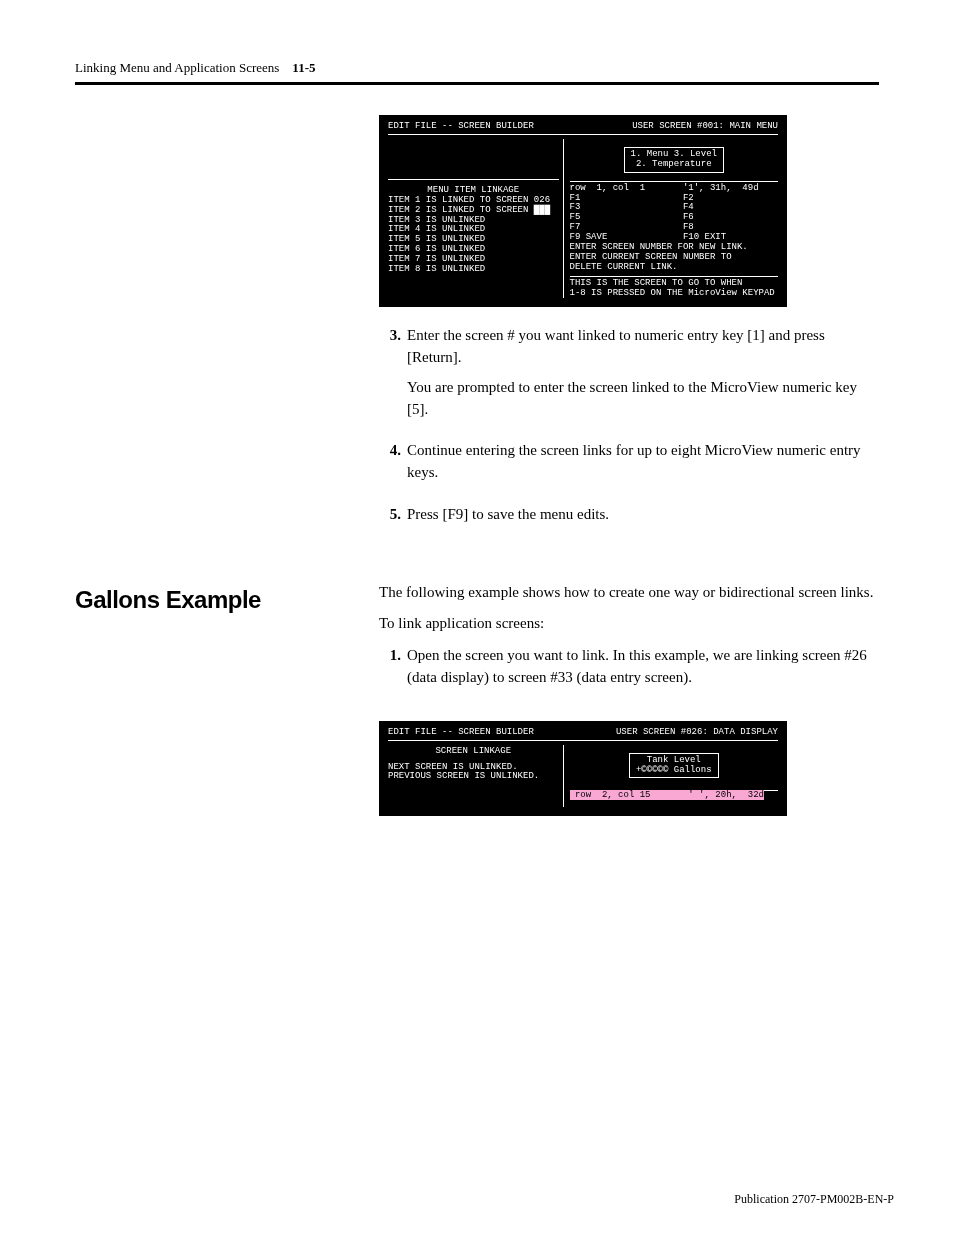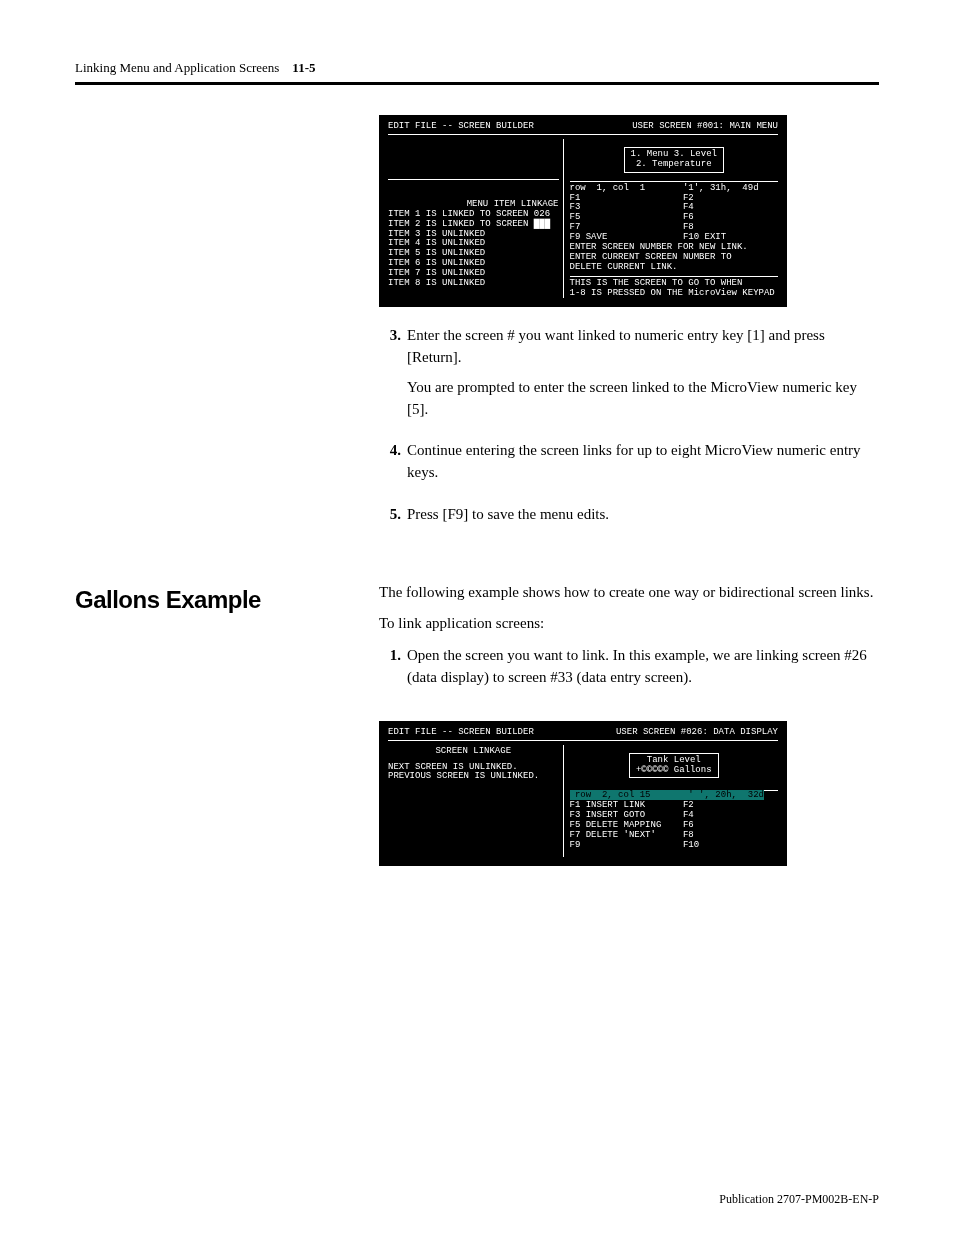--- a/index.html
+++ b/index.html
@@ -52,21 +52,21 @@
     margin: 8px auto 6px auto;
   }
   .term-wrap .center { text-align: center; }
   .term-wrap pre {
     margin: 0;
     font-family: inherit;
     font-size: inherit;
     line-height: inherit;
     white-space: pre;
   }
-  .hl { background:#0f766e; color:#000; }
+  .hl { background:#f9a8d4; color:#000; }
 
   
   .content-col {
     margin-left: 304px;
   }
   .steps { }
   .step {
     display: flex;
     margin: 0 0 12px 0;
     font-size: 15px;
@@ -99,21 +99,21 @@
     font-size: 24px;
     margin: 4px 0 0 0;
     letter-spacing: -0.5px;
   }
   .two-col .main p { margin: 0 0 10px 0; }
   .sub-bold { font-weight: normal; }
 
   .footer {
     position: absolute;
     bottom: 28px;
-    right: 75px;
+    right: 60px;
     font-size: 12px;
   }
 </style>
 </head>
 <body>
 
 <div class="page">
   <div class="header">
     <span>Linking Menu and Application Screens</span>&nbsp;&nbsp;&nbsp;
     <span class="bold">11-5</span>
@@ -121,21 +121,21 @@
   <hr class="hr-thick">
 
   <div class="term-wrap">
     <div class="t-row t-title">
       <span>EDIT FILE -- SCREEN BUILDER</span>
       <span>USER SCREEN #001: MAIN MENU</span>
     </div>
     <div class="t-split">
       <div class="t-left">
         <div style="height:40px;"></div>
-        <div class="center" style="border-top:1px solid #fff; padding-top:20px;text-align:right;">
+        <div class="center" style="border-top:1px solid #fff; padding-top:6px;">
           <span>MENU ITEM LINKAGE</span>
         </div>
         <pre>ITEM 1 IS LINKED TO SCREEN 026
 ITEM 2 IS LINKED TO SCREEN ███
 ITEM 3 IS UNLINKED
 ITEM 4 IS UNLINKED
 ITEM 5 IS UNLINKED
 ITEM 6 IS UNLINKED
 ITEM 7 IS UNLINKED
 ITEM 8 IS UNLINKED</pre>
@@ -220,25 +220,20 @@
       </div>
       <div class="t-right">
         <div class="center">
           <div class="rbox">
             <div>Tank Level</div>
             <div>+©©©©© Gallons</div>
           </div>
         </div>
         <div style="border-top:1px solid #fff; margin-top:6px; padding-top:0;">
           <pre style="margin:0;"><span class="hl"> row  2, col 15       ' ', 20h,  32d</span></pre>
-          <pre>F1 INSERT LINK       F2
-F3 INSERT GOTO       F4
-F5 DELETE MAPPING    F6
-F7 DELETE 'NEXT'     F8
-F9                   F10</pre>
           <div style="height:6px;"></div>
         </div>
       </div>
     </div>
   </div>
 
   <div class="footer">Publication 2707-PM002B-EN-P</div>
 </div>
 
 </body></html>

